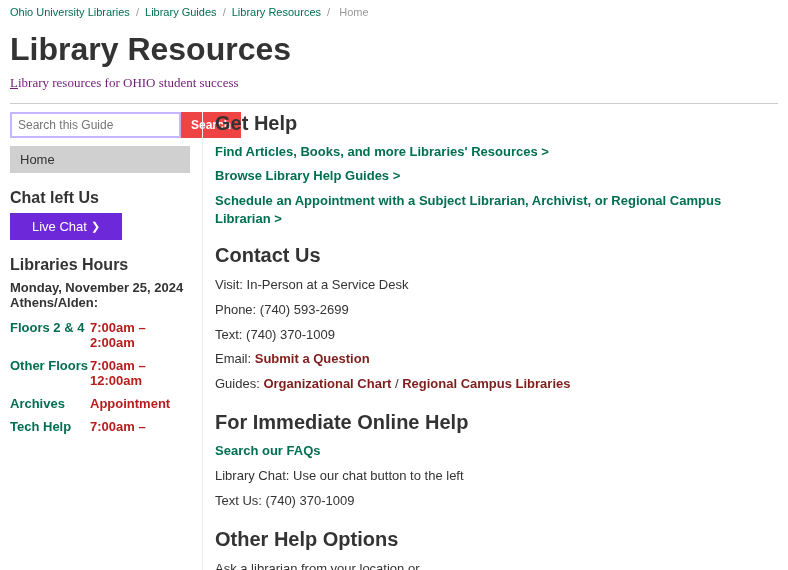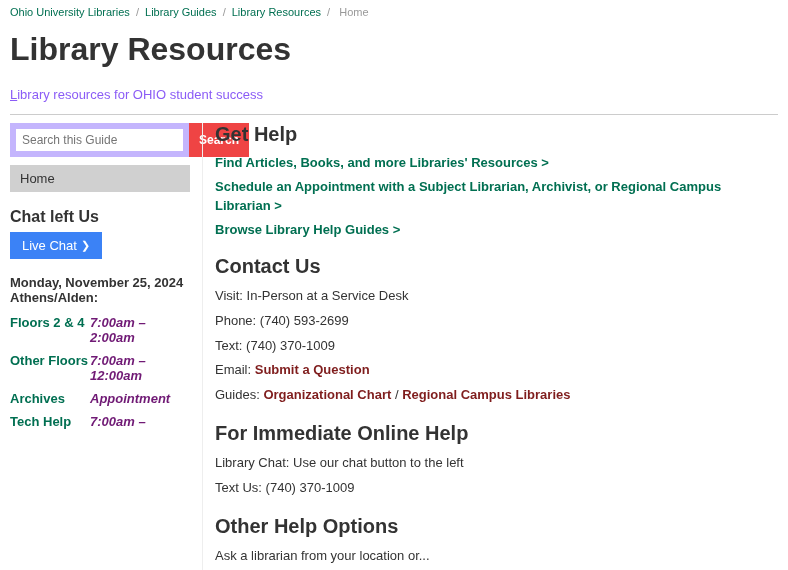--- a/index.html
+++ b/index.html
@@ -18,22 +18,23 @@
       padding: 8px 10px 4px 10px;
     }
     .page-title {
       font-size: 32px;
       font-weight: bold;
       color: #333;
       line-height: 1.1;
     }
     .page-subtitle {
       font-size: 13px;
-      color: #8b5cf6;
-      margin-top: 20px;
+      color: #701a75;
+      margin-top: 8px;
+      font-family: Liberation Serif, serif;
     }
     .page-subtitle span.underline-l {
       text-decoration: underline;
     }
 
     hr.divider {
       border: none;
       border-top: 1px solid #ccc;
       margin: 8px 10px;
     }
@@ -49,21 +50,21 @@
       min-width: 192px;
       padding-right: 12px;
     }
 
     .search-box {
       display: flex;
       margin-bottom: 8px;
     }
     .search-input {
       flex: 1;
-      border: 6px solid #c4b5fd;
+      border: 2px solid #c4b5fd;
       padding: 4px 6px;
       font-size: 12px;
       color: #999;
       outline: none;
     }
     .search-btn {
       background: #ef4444;
       color: #fff;
       border: none;
       padding: 4px 10px;
@@ -82,24 +83,24 @@
 
     .sidebar-section-title {
       font-size: 16px;
       font-weight: bold;
       color: #333;
       margin-top: 16px;
       margin-bottom: 6px;
     }
 
     .live-chat-btn {
-      background: #3b82f6;
+      background: #6d28d9;
       color: #fff;
       border: none;
-      padding: 6px 12px;
+      padding: 6px 22px;
       font-size: 13px;
       cursor: pointer;
       display: flex;
       align-items: center;
       gap: 4px;
     }
     .live-chat-btn .arrow { font-size: 11px; }
 
     .hours-section { margin-top: 16px; }
     .hours-date {
@@ -117,23 +118,22 @@
       padding: 4px 0;
       vertical-align: top;
       font-size: 13px;
     }
     .hours-table td:first-child {
       color: #006f51;
       font-weight: bold;
       width: 80px;
     }
     .hours-table td:last-child {
-      color: #701a75;
-      font-weight: bold;
-      font-style: italic;
+      color: #b91c1c;
+      font-weight: bold;
     }
 
     
     .content {
       flex: 1;
       padding-left: 12px;
       border-left: 1px solid #eee;
     }
 
     .content-section { margin-bottom: 16px; }
@@ -200,20 +200,21 @@
 
     <div class="nav-home">Home</div>
 
     <div class="sidebar-section-title">Chat left Us</div>
     <button class="live-chat-btn">
       <span>Live Chat</span>
       <span class="arrow">❯</span>
     </button>
 
     <div class="hours-section">
+      <div class="sidebar-section-title">Libraries Hours</div>
       <div class="hours-date">Monday, November 25, 2024</div>
       <div class="hours-location-title">Athens/Alden:</div>
       <table class="hours-table">
         <tbody id="hours-tbody">
             <tr>
               <td>Floors 2 &amp; 4</td>
               <td>7:00am – 2:00am</td>
             </tr>
             <tr>
               <td>Other Floors</td>
@@ -230,22 +231,22 @@
           </tbody>
       </table>
     </div>
   </div>
 
   <div class="content">
 
     <div class="content-section">
       <div class="section-heading">Get Help</div>
       <a href="#" class="content-link">Find Articles, Books, and more Libraries' Resources &gt;</a>
+      <a href="#" class="content-link">Browse Library Help Guides &gt;</a>
       <a href="#" class="content-link">Schedule an Appointment with a Subject Librarian, Archivist, or Regional Campus Librarian &gt;</a>
-      <a href="#" class="content-link">Browse Library Help Guides &gt;</a>
     </div>
 
     <div class="content-section">
       <div class="section-heading">Contact Us</div>
 
       <div class="content-text">
         <span class="label">Visit:</span>
         <span class="val"> </span><span>In-Person at a Service Desk</span>
       </div>
       <div class="content-text">
@@ -261,20 +262,21 @@
         <span> </span><a href="#" class="inline-link">Submit a Question</a>
       </div>
       <div class="content-text">
         <span class="label">Guides:</span>
         <span> </span><a href="#" class="inline-link">Organizational Chart</a><span> / </span><a href="#" class="inline-link">Regional Campus Libraries</a>
       </div>
     </div>
 
     <div class="content-section">
       <div class="section-heading">For Immediate Online Help</div>
+      <a href="#" class="content-link">Search our FAQs</a>
       <div class="content-text">
         <span class="label">Library Chat:</span>
         <span> <span>Use our chat button to the left</span></span>
       </div>
       <div class="content-text">
         <span class="label">Text Us:</span>
         <span> <span>(740) 370-1009</span></span>
       </div>
     </div>
 

